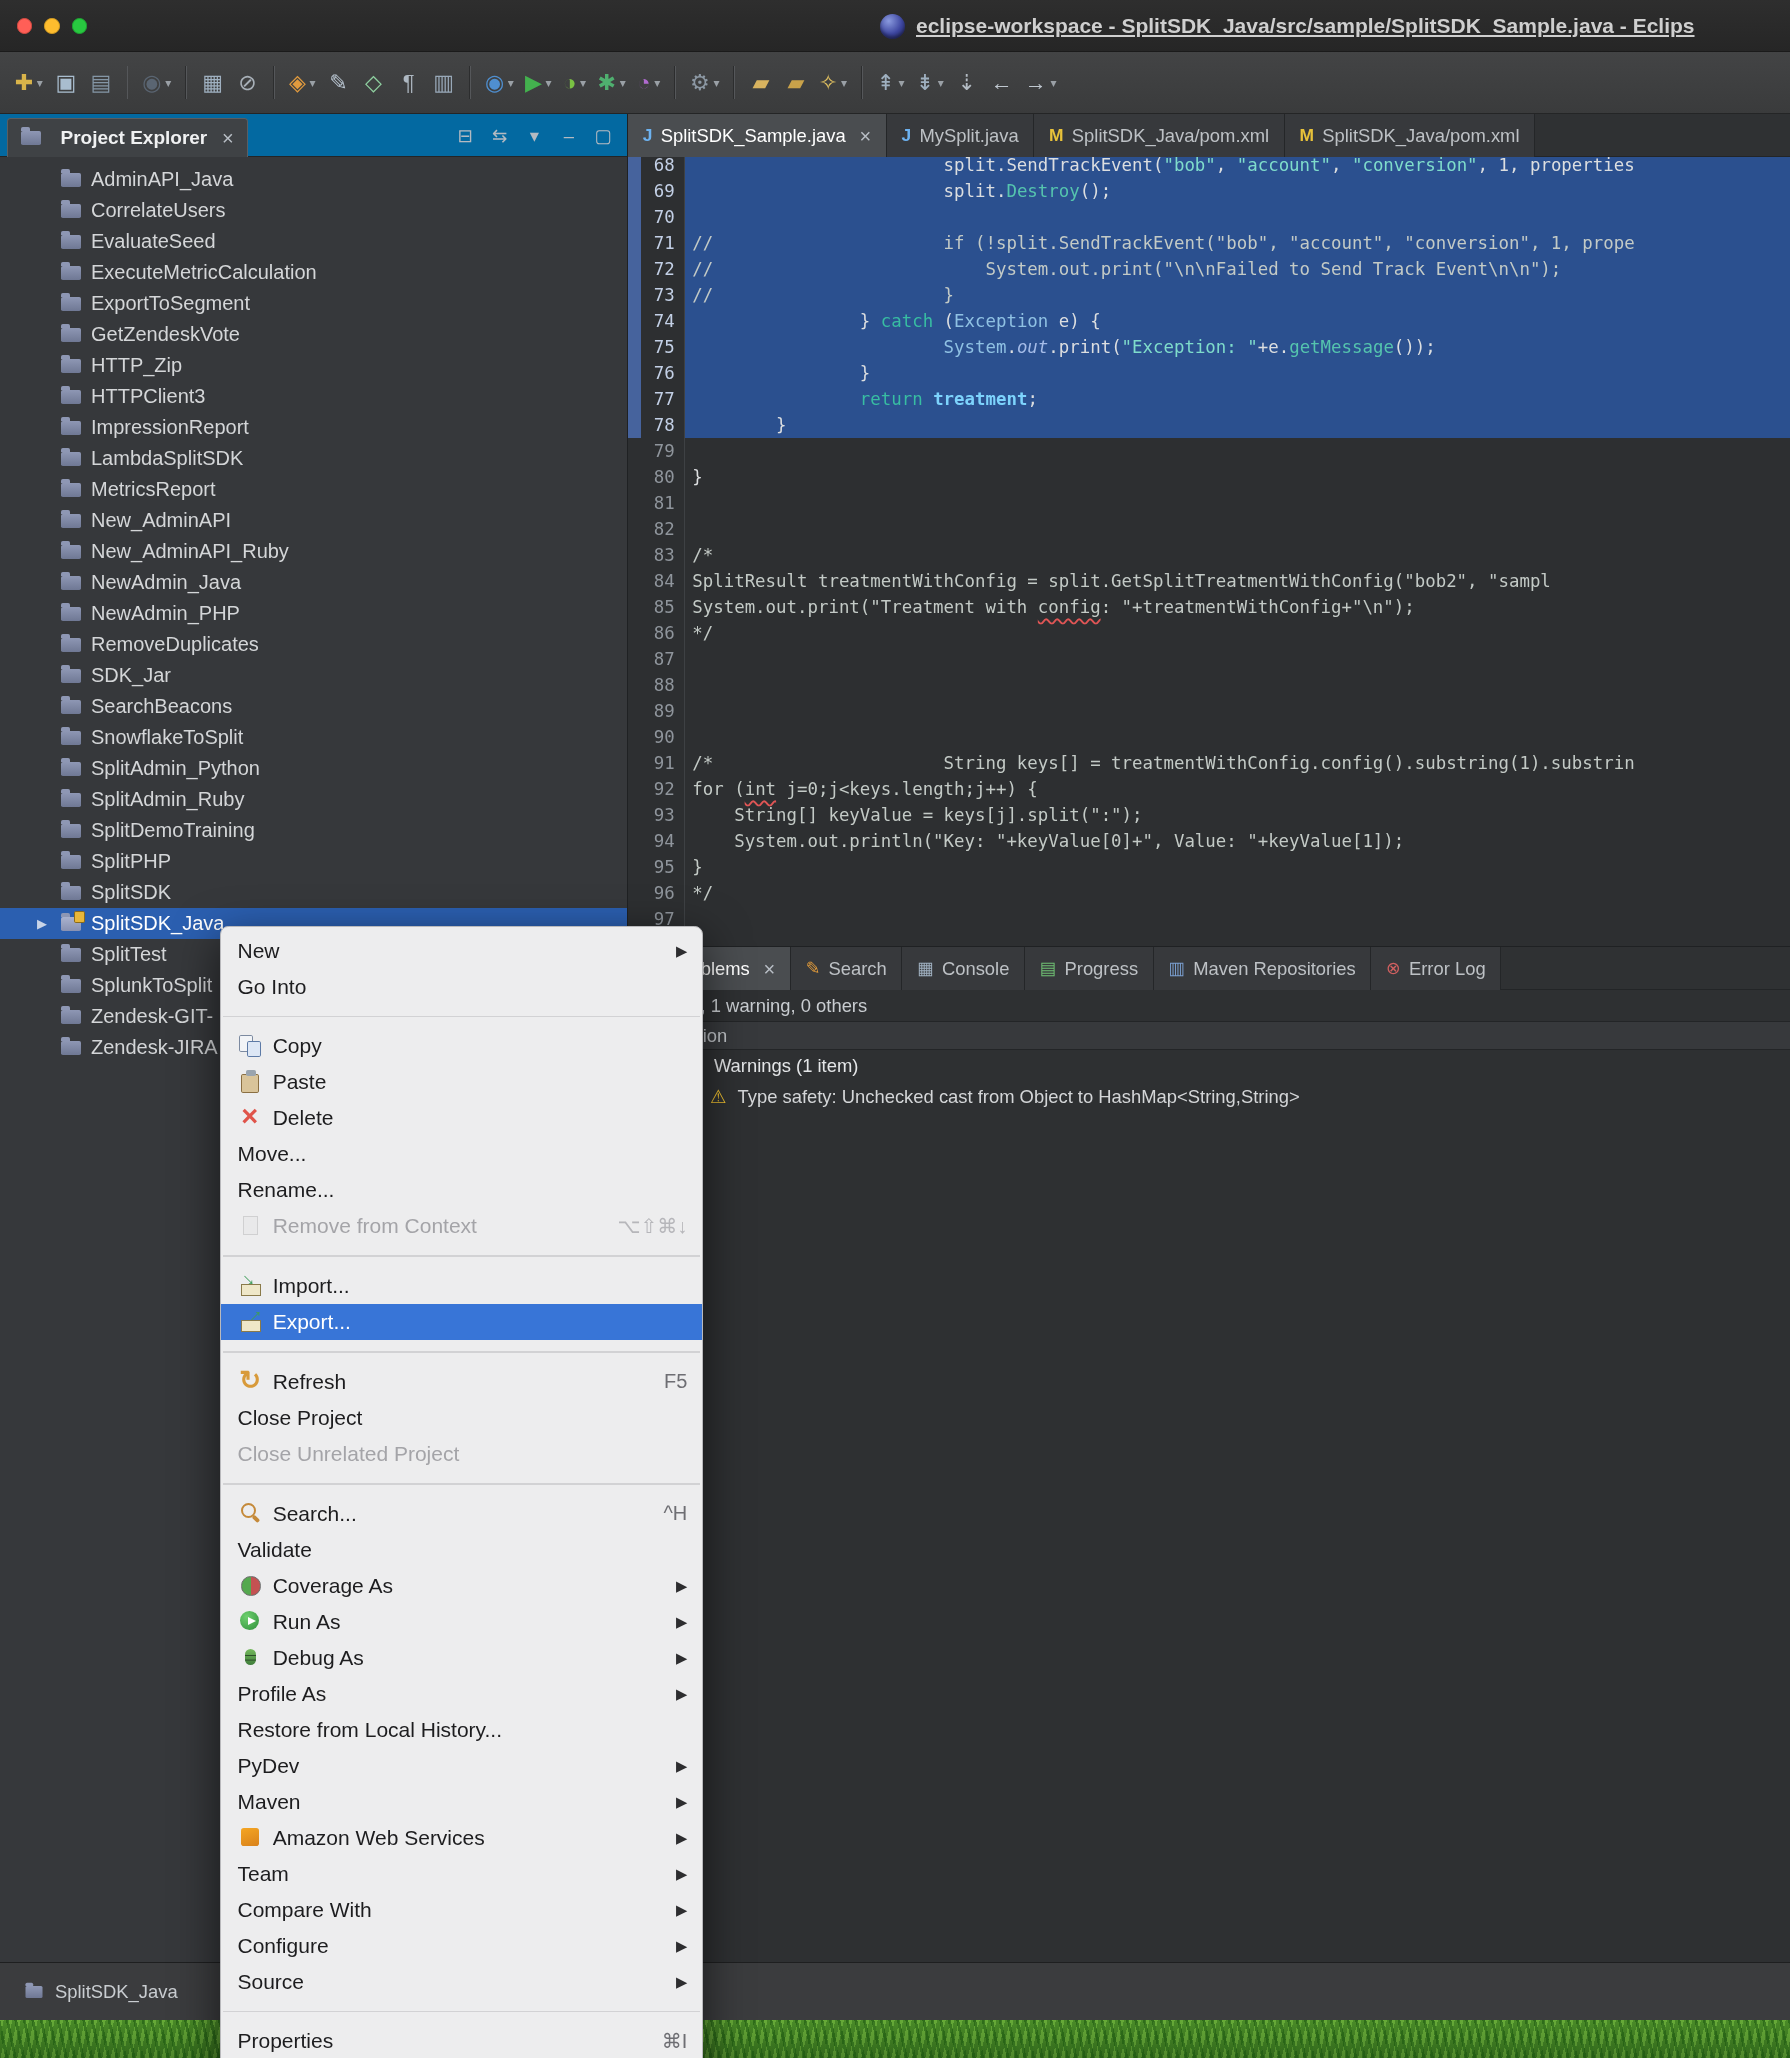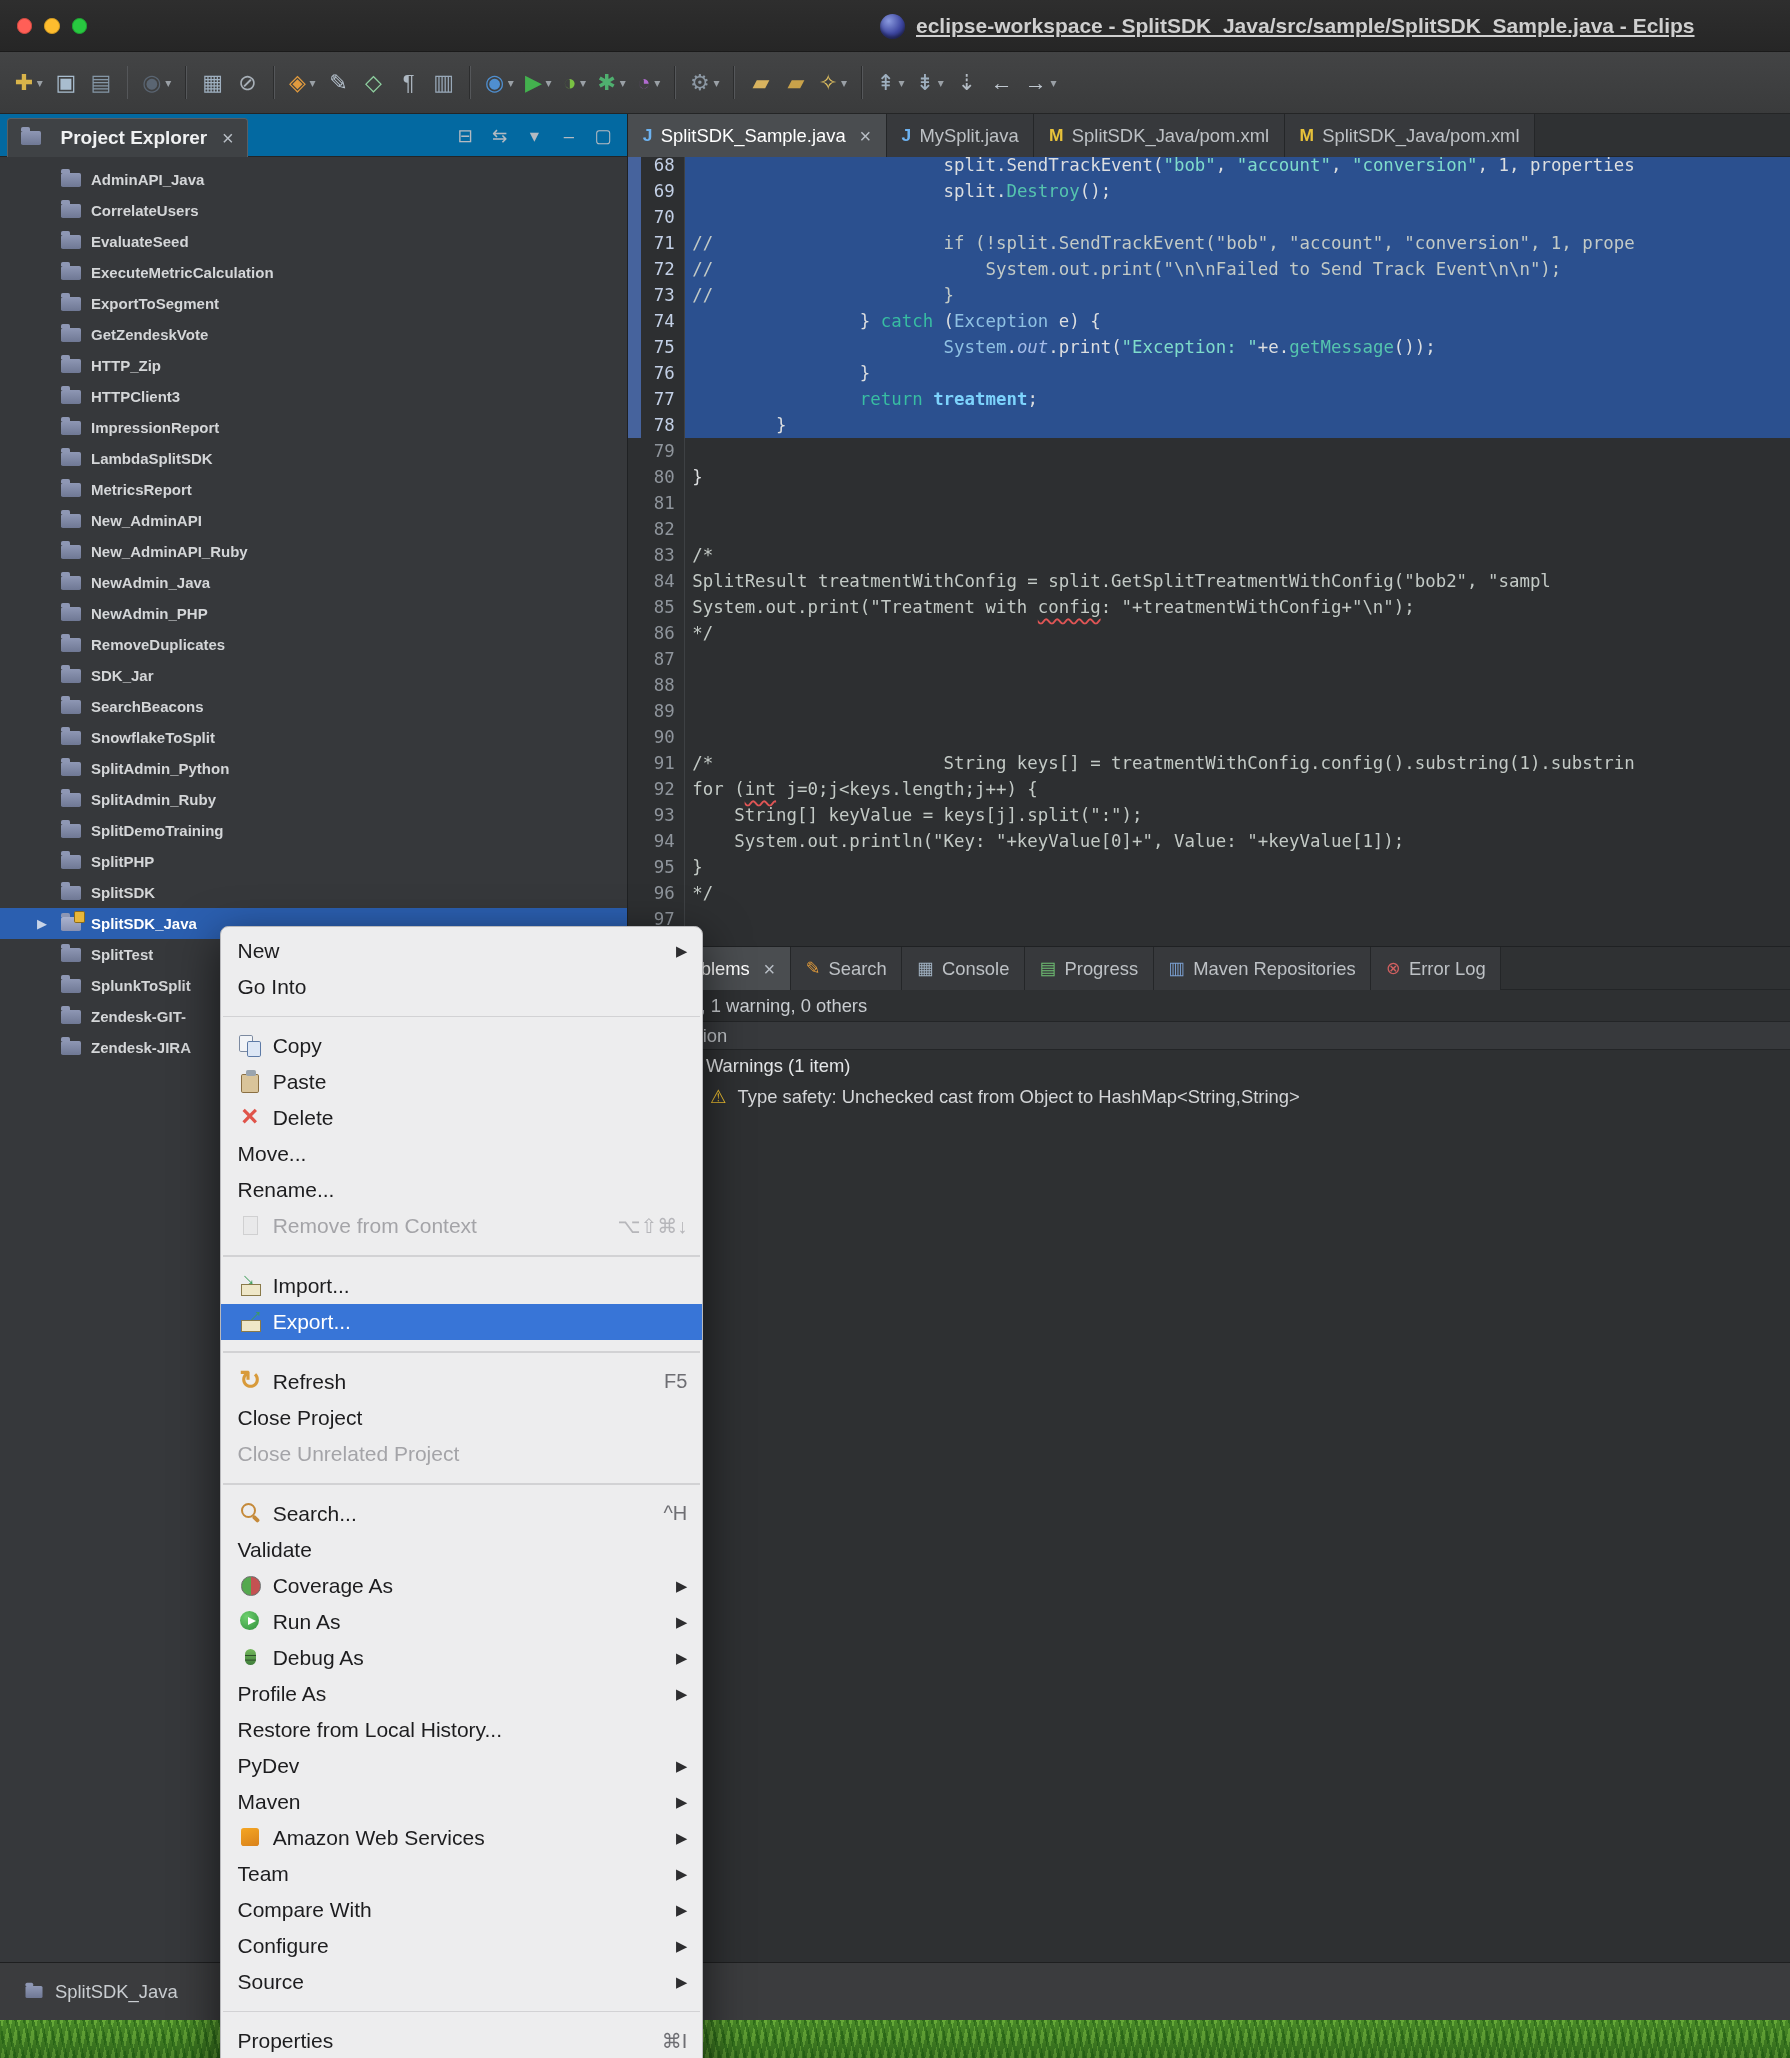--- a/index.html
+++ b/index.html
@@ -35,21 +35,21 @@
   .panel-tab-label{color:#f0f1f2;font-size:19px;font-weight:bold;}
   .tab-close{color:#b9bfc6;font-size:20px;line-height:1;margin-left:5.5px;}
   .panel-actions{position:absolute;right:9.2px;top:0;height:43px;display:flex;align-items:center;gap:5.5px;}
   .pa-btn{width:29px;height:29px;display:flex;align-items:center;justify-content:center;color:#b4bac1;font-size:18.4px;border-radius:3.7px;}
 
   .tree{padding-top:7.3px;}
   .tree-row{height:31px;display:flex;align-items:center;padding-left:37px;white-space:nowrap;}
   .tree-arrow{width:24px;color:#c8d4e8;font-size:13px;}
   .folder{width:20px;height:13.8px;background:linear-gradient(#8e97b4,#6f7894);border-radius:1.8px;position:relative;flex:0 0 20px;margin-right:10px;}
   .folder::before{content:"";position:absolute;top:-3.7px;left:0;width:9.2px;height:3.7px;background:#8e97b4;border-radius:1.8px 1.8px 0 0;}
-  .tree-label{color:#d4d6d8;font-size:15px;font-weight:bold;}
+  .tree-label{color:#d4d6d8;font-size:20px;}
   .tree-row.selected{background:#2b5fb0;}
   .tree-row.selected .tree-label{color:#ffffff;}
   .tree-row.selected .folder{background:linear-gradient(#aab2ce,#8891b2);}
   .tree-row.selected .folder::after{content:"";position:absolute;right:-3.7px;top:-5.5px;width:9.2px;height:9.2px;background:#e8b73a;border-radius:1.8px;border:0.9px solid #8a6a1a;}
 
   .right{position:absolute;left:627px;top:114px;width:1164px;height:1848px;background:#2d2f31;border-left:1.8px solid #1f2123;}
 
   
   .editor-tabs{height:43px;background:#2f3133;display:flex;border-bottom:0.9px solid #232527;}
   .etab{height:43px;display:flex;align-items:center;gap:8.3px;padding:0 14.7px;background:#37393c;border-right:0.9px solid #242628;}
@@ -82,21 +82,21 @@
   .problems{position:absolute;top:832px;left:0;right:0;bottom:0;background:#2e3032;border-top:1.8px solid #1f2123;}
   .problems-tabs{height:43px;background:#2f3133;display:flex;border-bottom:0.9px solid #232527;padding-left:5.5px;}
   .ptab{height:43px;display:flex;align-items:center;gap:8.3px;padding:0 14.7px;background:#37393c;border-right:0.9px solid #242628;}
   .ptab.active{background:#4a4d50;}
   .ptab-icon{font-size:17.4px;}
   .ptab-label{font-size:18.4px;color:#bdc1c5;}
   .ptab.active .ptab-label{color:#ffffff;}
   .problems-summary{height:31px;display:flex;align-items:center;padding-left:9.2px;color:#c9cdd1;font-size:18.4px;}
   .problems-header{height:29px;background:#37393c;border-top:0.9px solid #232527;border-bottom:0.9px solid #232527;
     display:flex;align-items:center;padding-left:7.3px;color:#c0c4c8;font-size:18.4px;}
-  .problems-group{height:31px;display:flex;align-items:center;padding-left:56px;color:#e4e6e8;font-size:18.4px;gap:15px;}
+  .problems-group{height:31px;display:flex;align-items:center;padding-left:56px;color:#e4e6e8;font-size:18.4px;gap:23px;}
   .group-arrow{color:#aab0b6;font-size:13.8px;}
   .problems-item{height:31px;display:flex;align-items:center;padding-left:82px;color:#d4d6d8;font-size:18.4px;gap:11px;}
   .warn-glyph{color:#f0c030;font-size:18.4px;}
 
   
   .statusbar{position:absolute;left:0;top:1962px;width:100%;height:59px;background:#3b3c3e;border-top:1.8px solid #1e1f20;
     display:flex;align-items:center;padding-left:24px;gap:11px;}
   .statusbar .folder{margin-right:0;transform:scale(.85);}
   .status-label{color:#c9cdd1;font-size:18.4px;}
 

